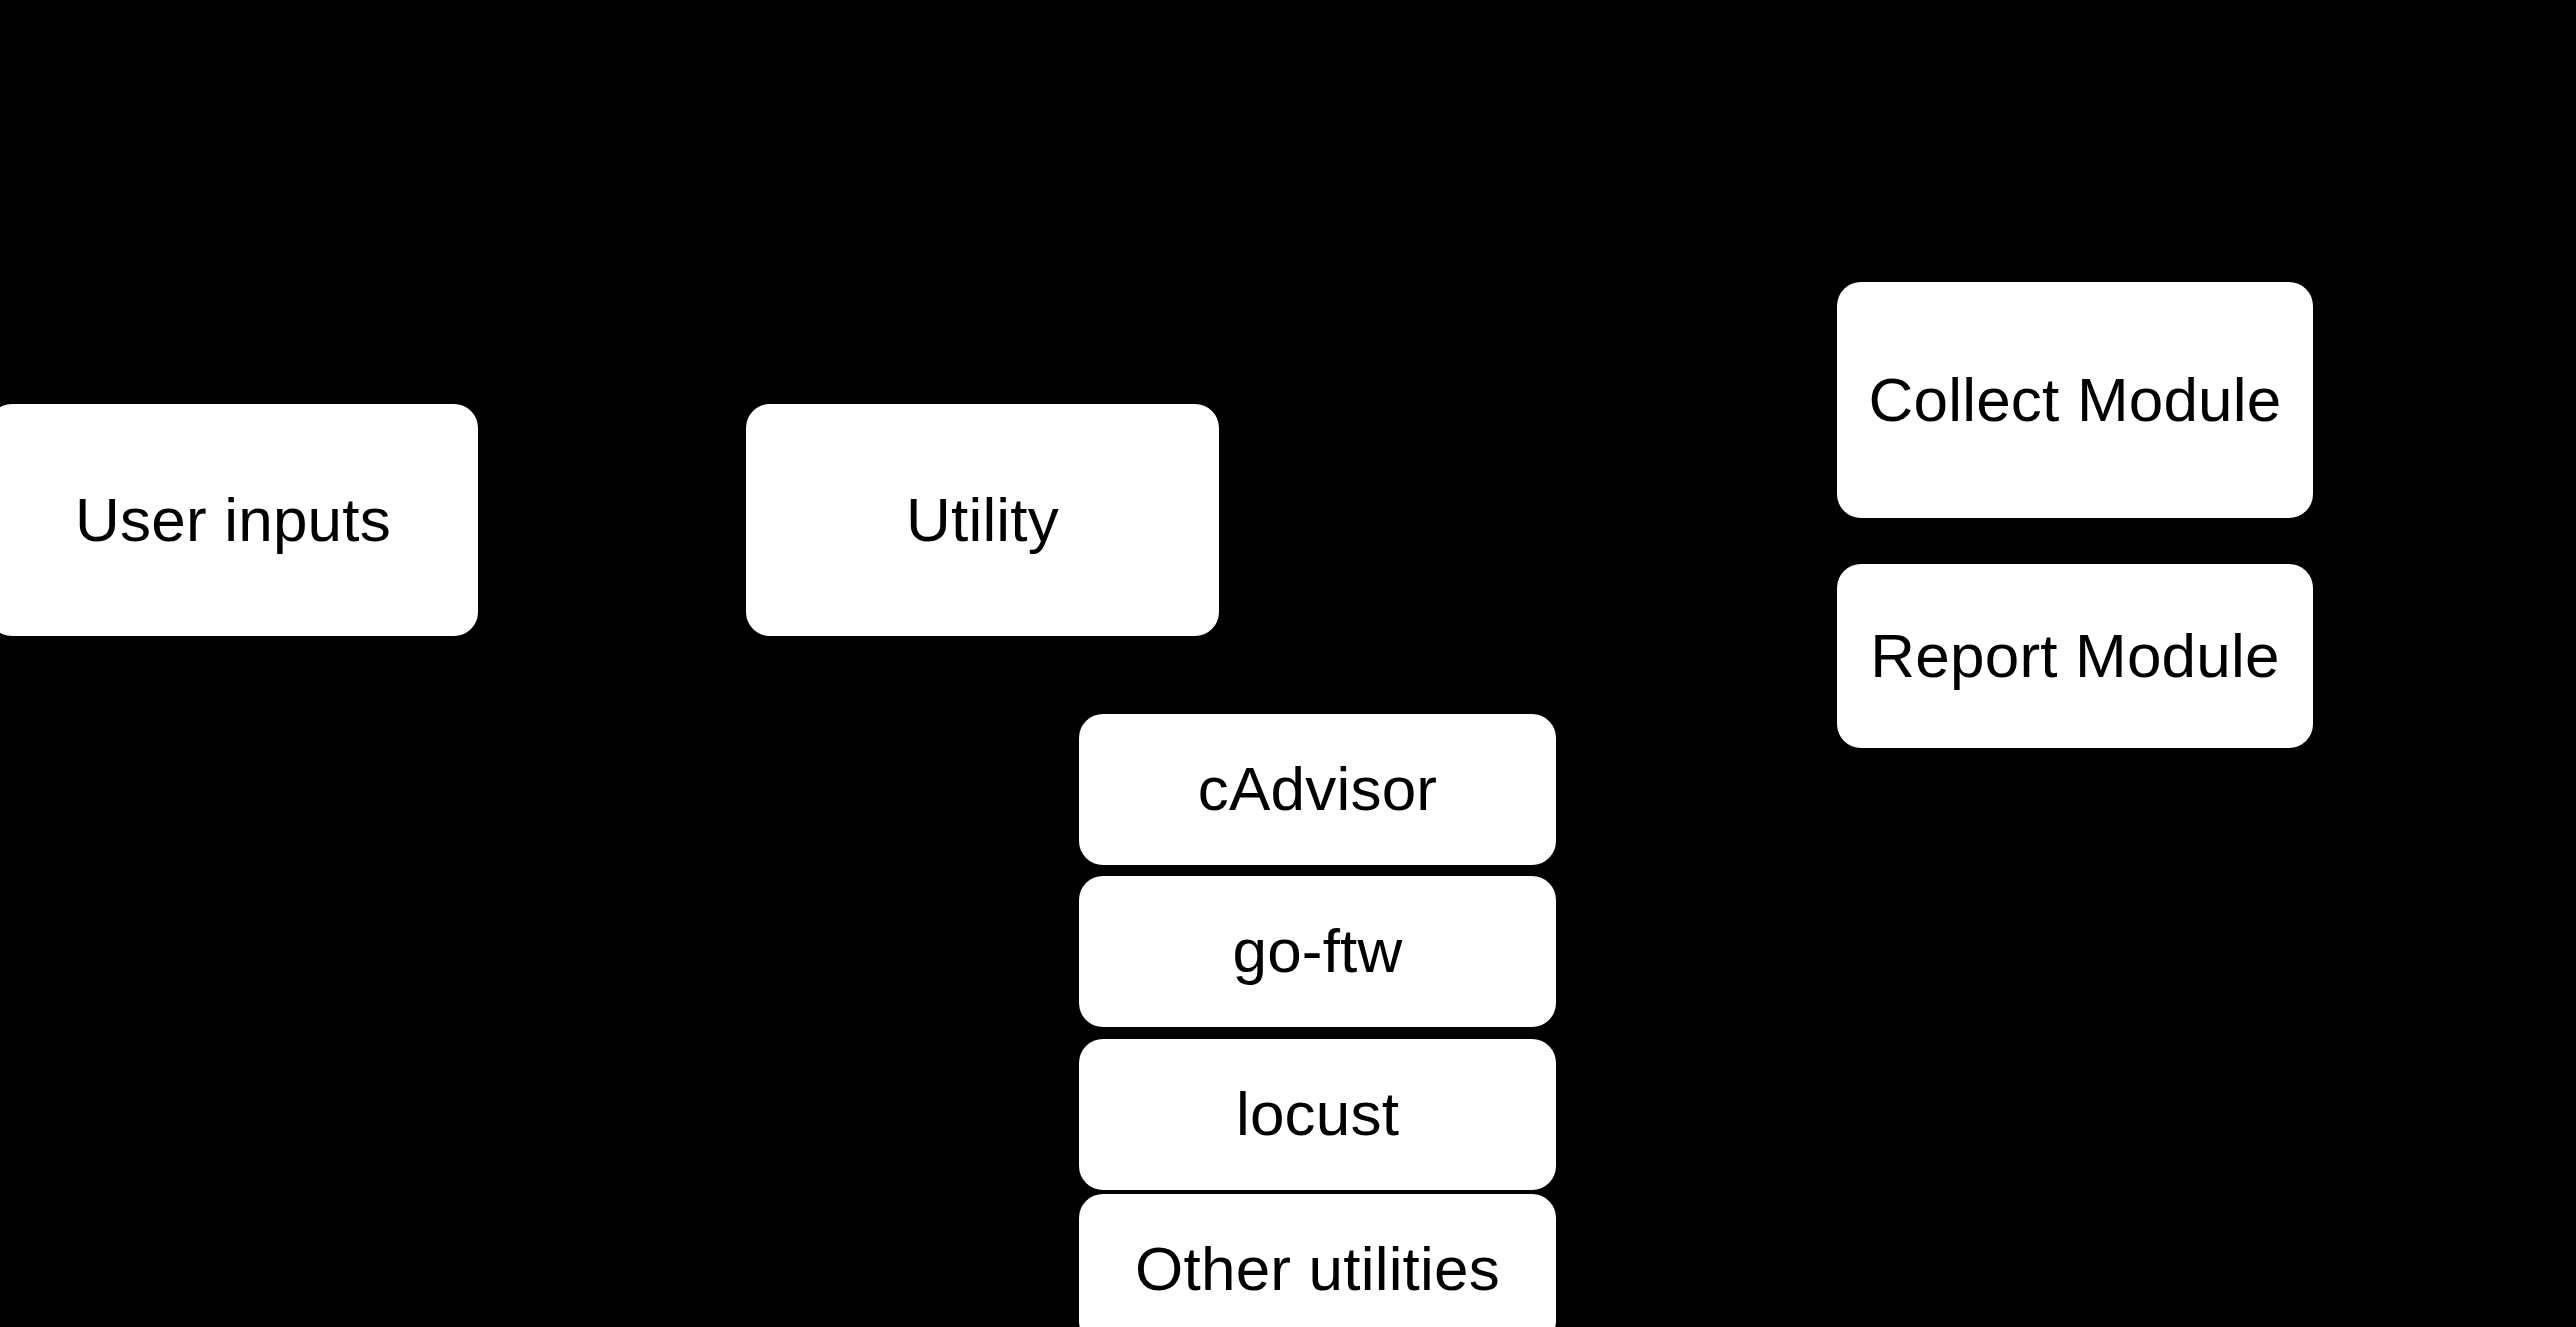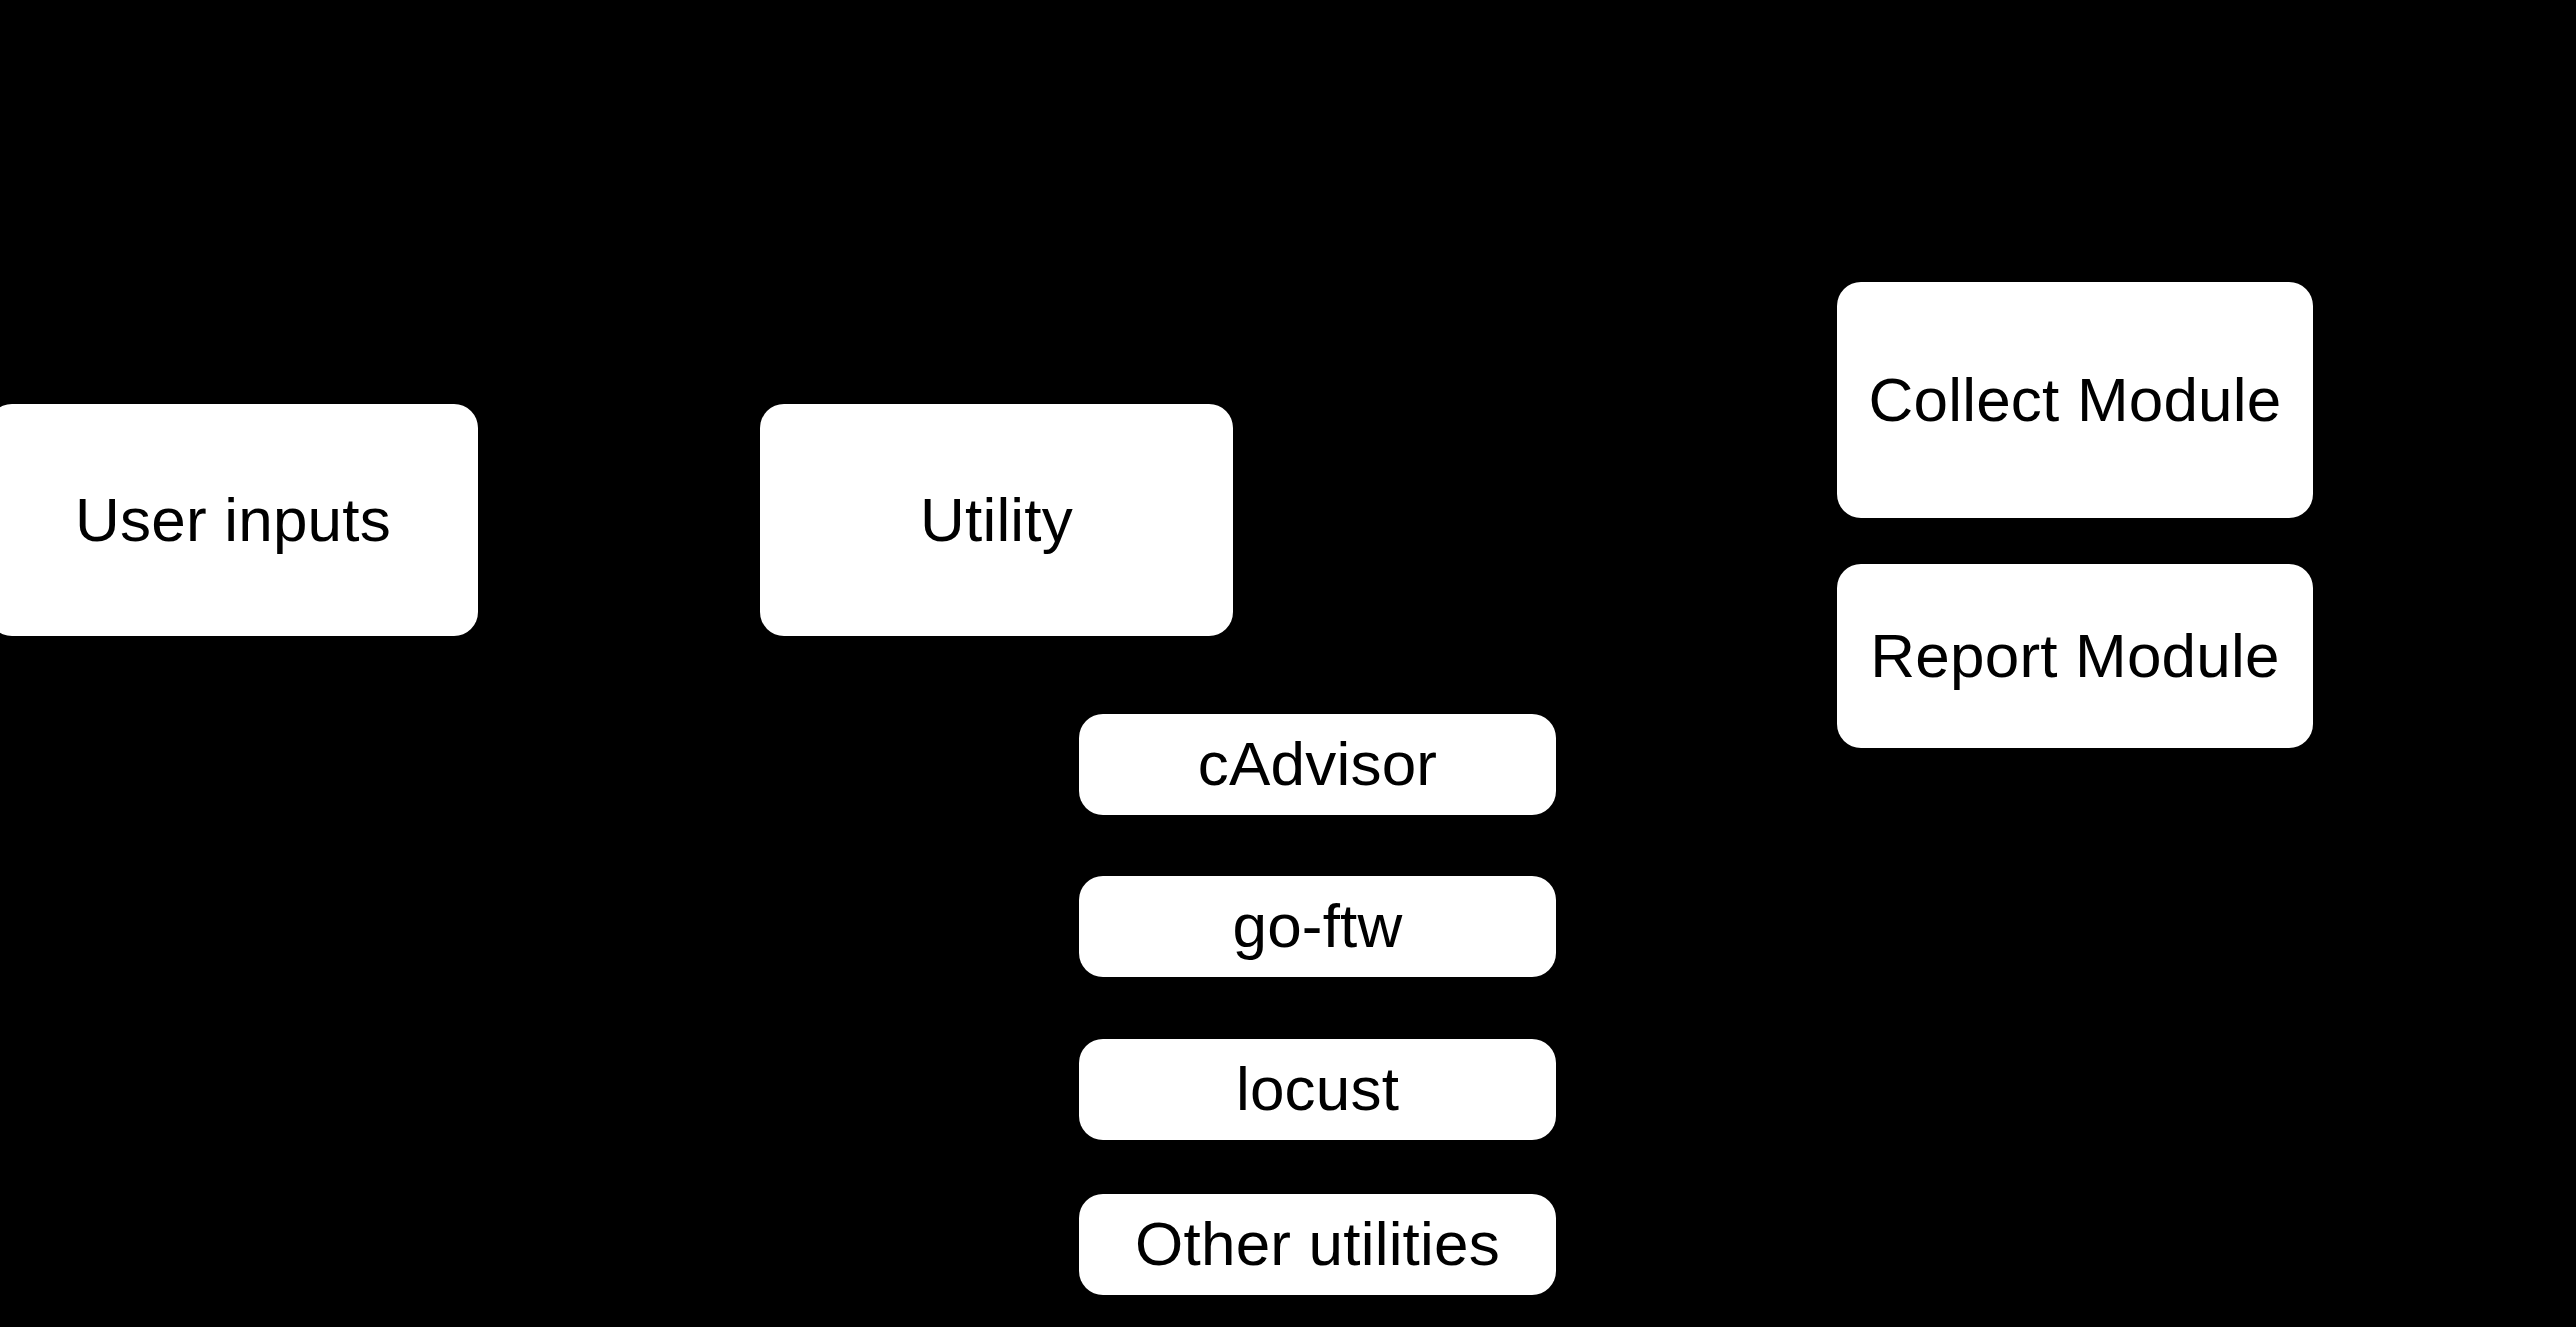--- a/index.html
+++ b/index.html
@@ -49,28 +49,27 @@
     width: 490px;
     height: 232px;
   }
 
   
   #node-utility {
     left: 746px;
     top: 404px;
     width: 473px;
     height: 232px;
-    margin-left: 14px;
   }
 
   
   .node-utility-item {
     left: 1079px;
     width: 477px;
-    height: 101px;
+    height: 151px;
   }
   #node-cadvisor        { top: 714px; }
   #node-go-ftw          { top: 876px; }
   #node-locust          { top: 1039px; }
   #node-other-utilities { top: 1194px; justify-content: center; }
 
   
   .node-module {
     left: 1837px;
     width: 476px;

